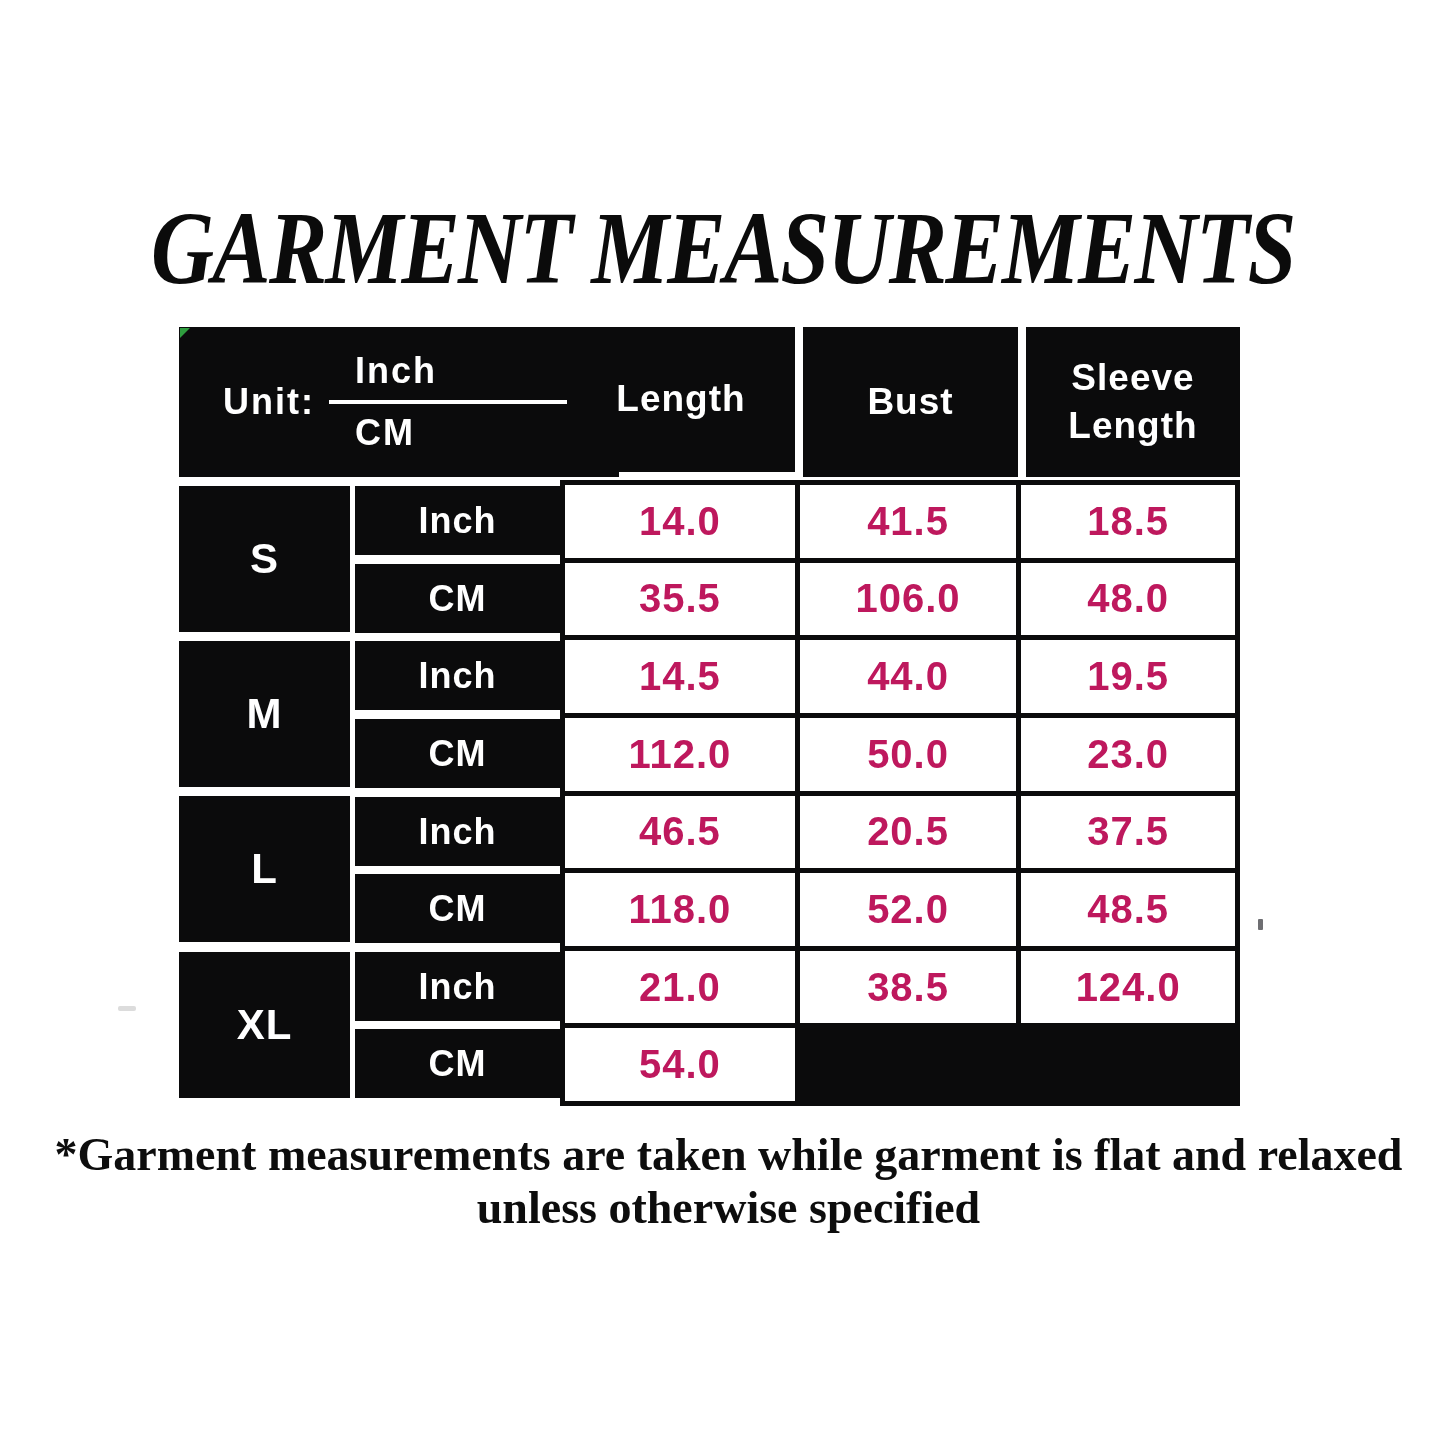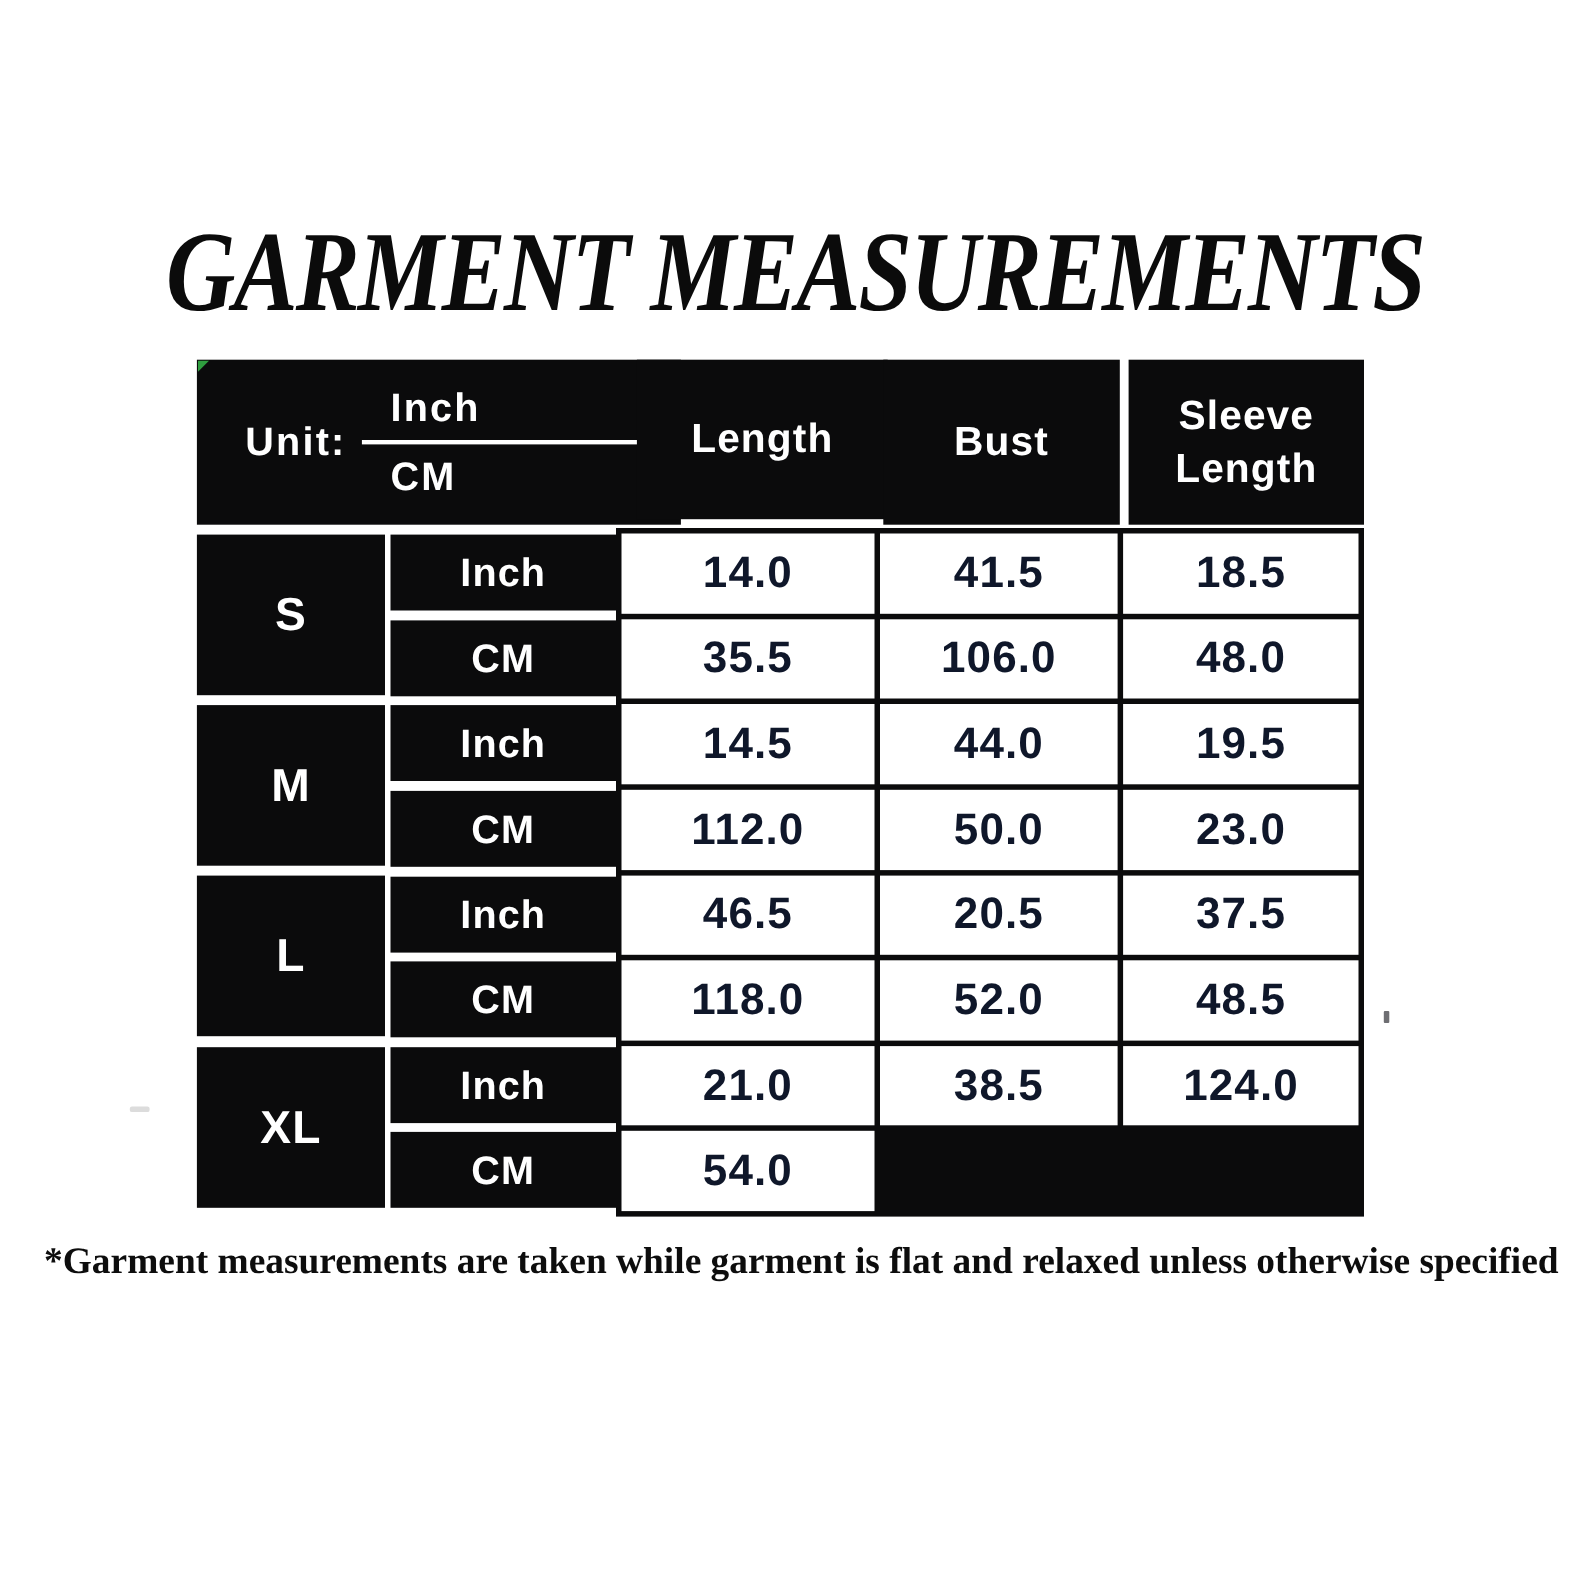--- a/index.html
+++ b/index.html
@@ -16,21 +16,21 @@
     transform:scaleX(0.84); transform-origin:center;
   }
   
   .table { position:absolute; left:179px; top:327px; width:1061px; height:779px; }
   .blk {
     position:absolute; background:#0b0b0c; color:#ffffff; display:flex;
     align-items:center; justify-content:center; font-weight:bold;
   }
   .hdr { font-size:37px; letter-spacing:1px; line-height:1.3; text-align:center; }
   .hdr-unit   { left:0;     top:0; width:440px; height:150px; }
-  .hdr-length { left:400px; top:0; width:228px; height:145px; }
+  .hdr-length { left:388px; top:0; width:228px; height:145px; }
   .hdr-bust   { left:624px; top:0; width:215px; height:150px; }
   .hdr-sleeve { left:847px; top:0; width:214px; height:150px; padding:12px 20px; }
   .unit-label { position:absolute; left:44px; top:50%; transform:translateY(-50%); font-size:36px; letter-spacing:2px; font-weight:bold; }
   .frac { position:absolute; left:150px; right:0; top:50%; transform:translateY(-50%); font-size:36px; letter-spacing:2px; font-weight:bold; }
   .frac-top { display:block; border-bottom:4px solid #ffffff; padding:0 0 8px 26px; }
   .frac-bottom { display:block; padding:8px 0 0 26px; }
   
   .corner-mark { position:absolute; left:1px; top:1px; width:0; height:0;
     border-top:10px solid #2f9e3f; border-right:10px solid transparent; }
   
@@ -40,27 +40,27 @@
   .ucell { left:176px; width:205px; height:69px; font-size:36px; letter-spacing:1px; }
   .u0 { top:159px; } .u1 { top:237px; } .u2 { top:314px; } .u3 { top:392px; }
   .u4 { top:470px; } .u5 { top:547px; } .u6 { top:625px; } .u7 { top:702px; }
   
   .data-area {
     position:absolute; left:381px; top:153px; width:680px; height:626px;
     background:#0b0b0c; display:grid; grid-template-columns:228fr 215fr 212fr;
     grid-auto-rows:1fr; gap:5px; padding:5px;
   }
   .dcell {
-    background:#ffffff; color:#0f172a; display:flex; align-items:center;
+    background:#ffffff; color:#be185d; display:flex; align-items:center;
     justify-content:center; font-weight:bold; font-size:40px; letter-spacing:1px;
   }
   
   .footnote {
     position:absolute; top:1128px; left:0; width:100%; text-align:center;
-    font-family:"Liberation Serif", serif; font-weight:bold; font-size:34px; color:#0d0d0d;padding-left:12px;
+    font-family:"Liberation Serif", serif; font-weight:bold; font-size:46px; color:#0d0d0d;padding-left:12px;
   }
   
   .speck-right { position:absolute; left:1258px; top:919px; width:5px; height:11px; background:#6e6e72; border-radius:1px; }
   .speck-left  { position:absolute; left:118px; top:1006px; width:18px; height:5px; background:#dcdcdc; border-radius:2px; }
 </style>
 </head>
 <body>
 
 <div class="page">
 

